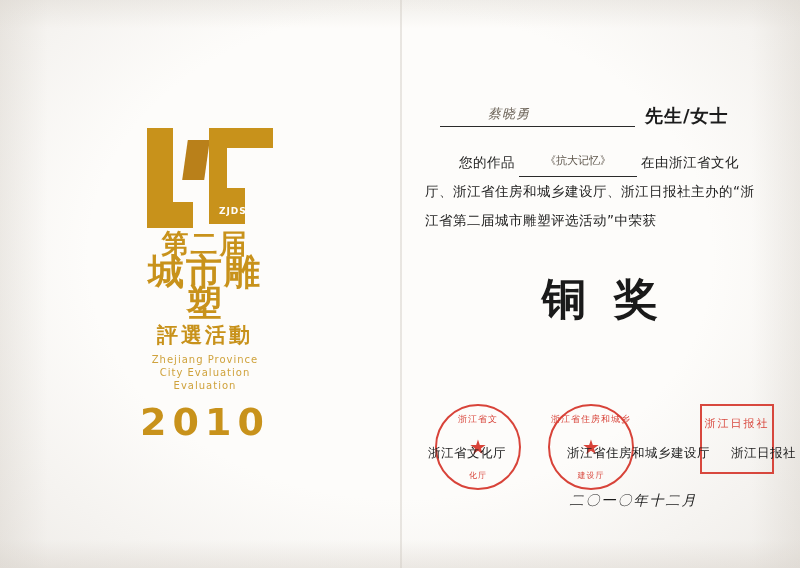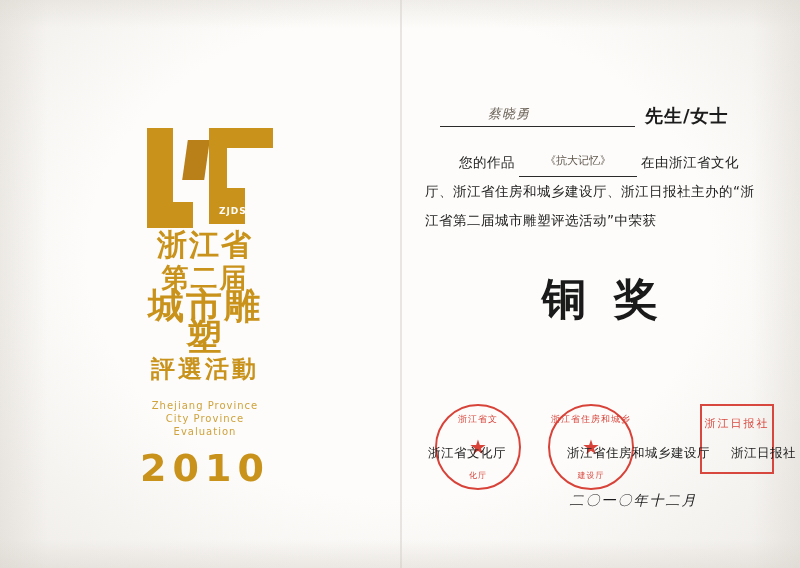--- a/index.html
+++ b/index.html
@@ -116,28 +116,28 @@
   }
   .logo-line3 {
     font-size: 36px;
     font-weight: bold;
     letter-spacing: 2px;
     line-height: 31px;
     color: #c8921b;
     font-family: Liberation Mono, monospace;
   }
   .logo-line4 {
-    font-size: 24px;
+    font-size: 21px;
     font-weight: bold;
     letter-spacing: 3px;
     line-height: 28px;
     color: #c8921b;
   }
   .logo-en {
-    margin-top: 16px;
+    margin-top: 4px;
     font-size: 10px;
     line-height: 13px;
     letter-spacing: 1px;
     color: #cfa23c;
   }
   .logo-year {
     margin-top: 8px;
     font-size: 38px;
     font-weight: bold;
     letter-spacing: 6px;
@@ -332,27 +332,26 @@
       <div class="bar-left"></div>
       <div class="bar-left-foot"></div>
       <div class="hook"></div>
       <div class="block-c"></div>
       <div class="block-c-cut"></div>
       <div class="block-c-cut2"></div>
       <div class="emblem-mark">ZJDSDX</div>
     </div>
 
     <div class="logo-text">
-      <div class="logo-line1">浙江省</div>
       <div class="logo-line2">第二届</div>
       <div class="logo-line3">城市雕塑</div>
       <div class="logo-line4">評選活動</div>
       <div class="logo-en">
         <div>Zhejiang Province</div>
-        <div>City Province</div>
+        <div>City Evaluation</div>
         <div>Evaluation</div>
       </div>
       <div class="logo-year">2010</div>
     </div>
 
   </div>
 
   <div class="right-panel">
 
     <div class="name-row">

